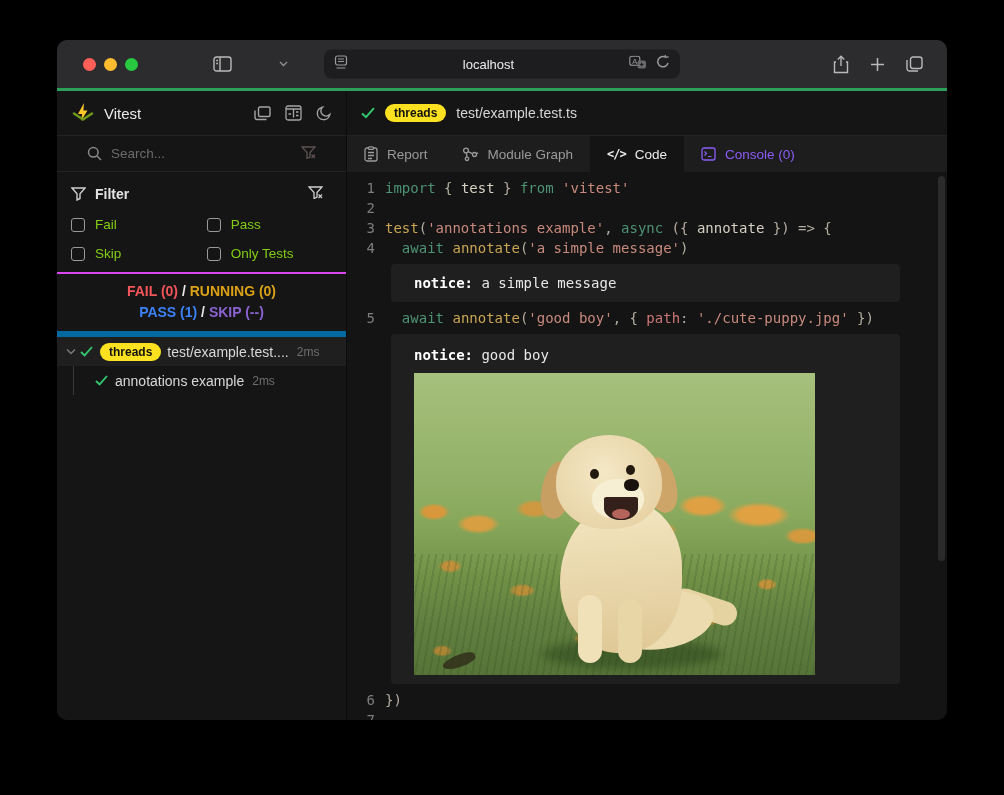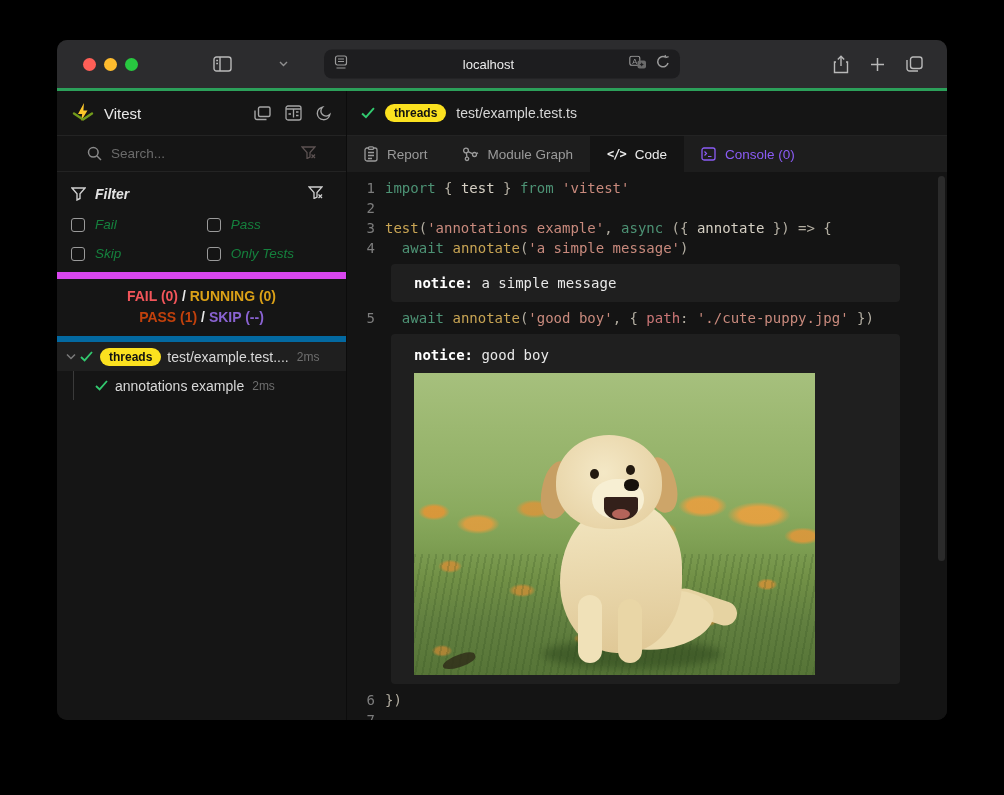--- a/index.html
+++ b/index.html
@@ -37,30 +37,30 @@
   
   .s-nav{ height:45px; display:flex; align-items:center; padding:0 14px; border-bottom:1px solid #232323; }
   .logo{ width:24px; height:24px; margin-right:9px; }
   .s-title{ color:#e8e8e8; font-size:15px; font-weight:500; }
   .s-nav .spacer{ flex:1; }
   .icn-btn{ background:none; border:none; color:#a5a5a5; margin-left:14px; display:flex; }
   .s-search{ height:36px; display:flex; align-items:center; padding:0 30px; border-bottom:1px solid #232323; color:#8a8a8a; }
   .s-search input{ flex:1; background:transparent; border:none; outline:none; color:#d8d8d8; font-size:13.5px; margin-left:9px; font-family:"Liberation Sans",sans-serif;}
   .s-search input::placeholder{ color:#6b6b6b; }
   .dim-x{ color:#5c5252; }
-  .s-filter{ padding:10px 14px 8px; border-bottom:7px solid #d946ef;font-style:italic; }
+  .s-filter{ padding:10px 14px 8px; border-bottom:2px solid #d946ef; }
   .f-head{ display:flex; align-items:center; color:#e3e3e3; font-size:14px; font-weight:600; height:24px; }
   .f-head svg{ margin-right:9px; color:#cfcfcf; }
   .f-head .spacer{ flex:1; }
   .cb-grid{ display:grid; grid-template-columns:52% 48%; row-gap:8px; margin-top:8px; }
   .cb-item{ display:flex; align-items:center; height:21px; cursor:default; }
   .cb-box{ width:14px; height:14px; border:1.5px solid #9a9a9a; border-radius:3px; margin-right:10px; flex:none; }
-  .cb-lab{ color:#15803d; font-size:13.5px; }
+  .cb-lab{ color:#84cc16; font-size:13.5px; }
   .s-status{ padding:7px 0 8px; border-bottom:6px solid #0369a1; text-align:center; font-size:14px; font-weight:700; line-height:21px; }
-  .st-fail{ color:#f2555a; } .st-run{ color:#dba117; } .st-pass{ color:#c2410c; } .st-skip{ color:#8a63d2; }
+  .st-fail{ color:#f2555a; } .st-run{ color:#dba117; } .st-pass{ color:#3b82f6; } .st-skip{ color:#8a63d2; }
   .st-sep{ color:#e8e8e8; }
   .tree{ flex:1; overflow:hidden; }
   .t-row{ display:flex; align-items:center; height:29px; font-size:14px; cursor:default; }
   .t-row.sel{ background:rgba(255,255,255,.045); }
   .t-chev{ color:#7a7a7a; margin:0 4px 0 9px; display:flex; }
   .t-check{ color:#32c96f; display:flex; margin-right:7px; }
   .badge{ background:#fbe11f; color:#111; font-size:12px; font-weight:600; border-radius:9px; padding:2px 9px; margin-right:6px; }
   .t-name{ color:#d8d8d8; white-space:nowrap; overflow:hidden; }
   .t-time{ color:#6e6e6e; font-size:12px; margin-left:8px; }
   .t-guide{ width:1px; height:100%; background:#3a3a3a; margin-left:16px; margin-right:21px; flex:none; }

